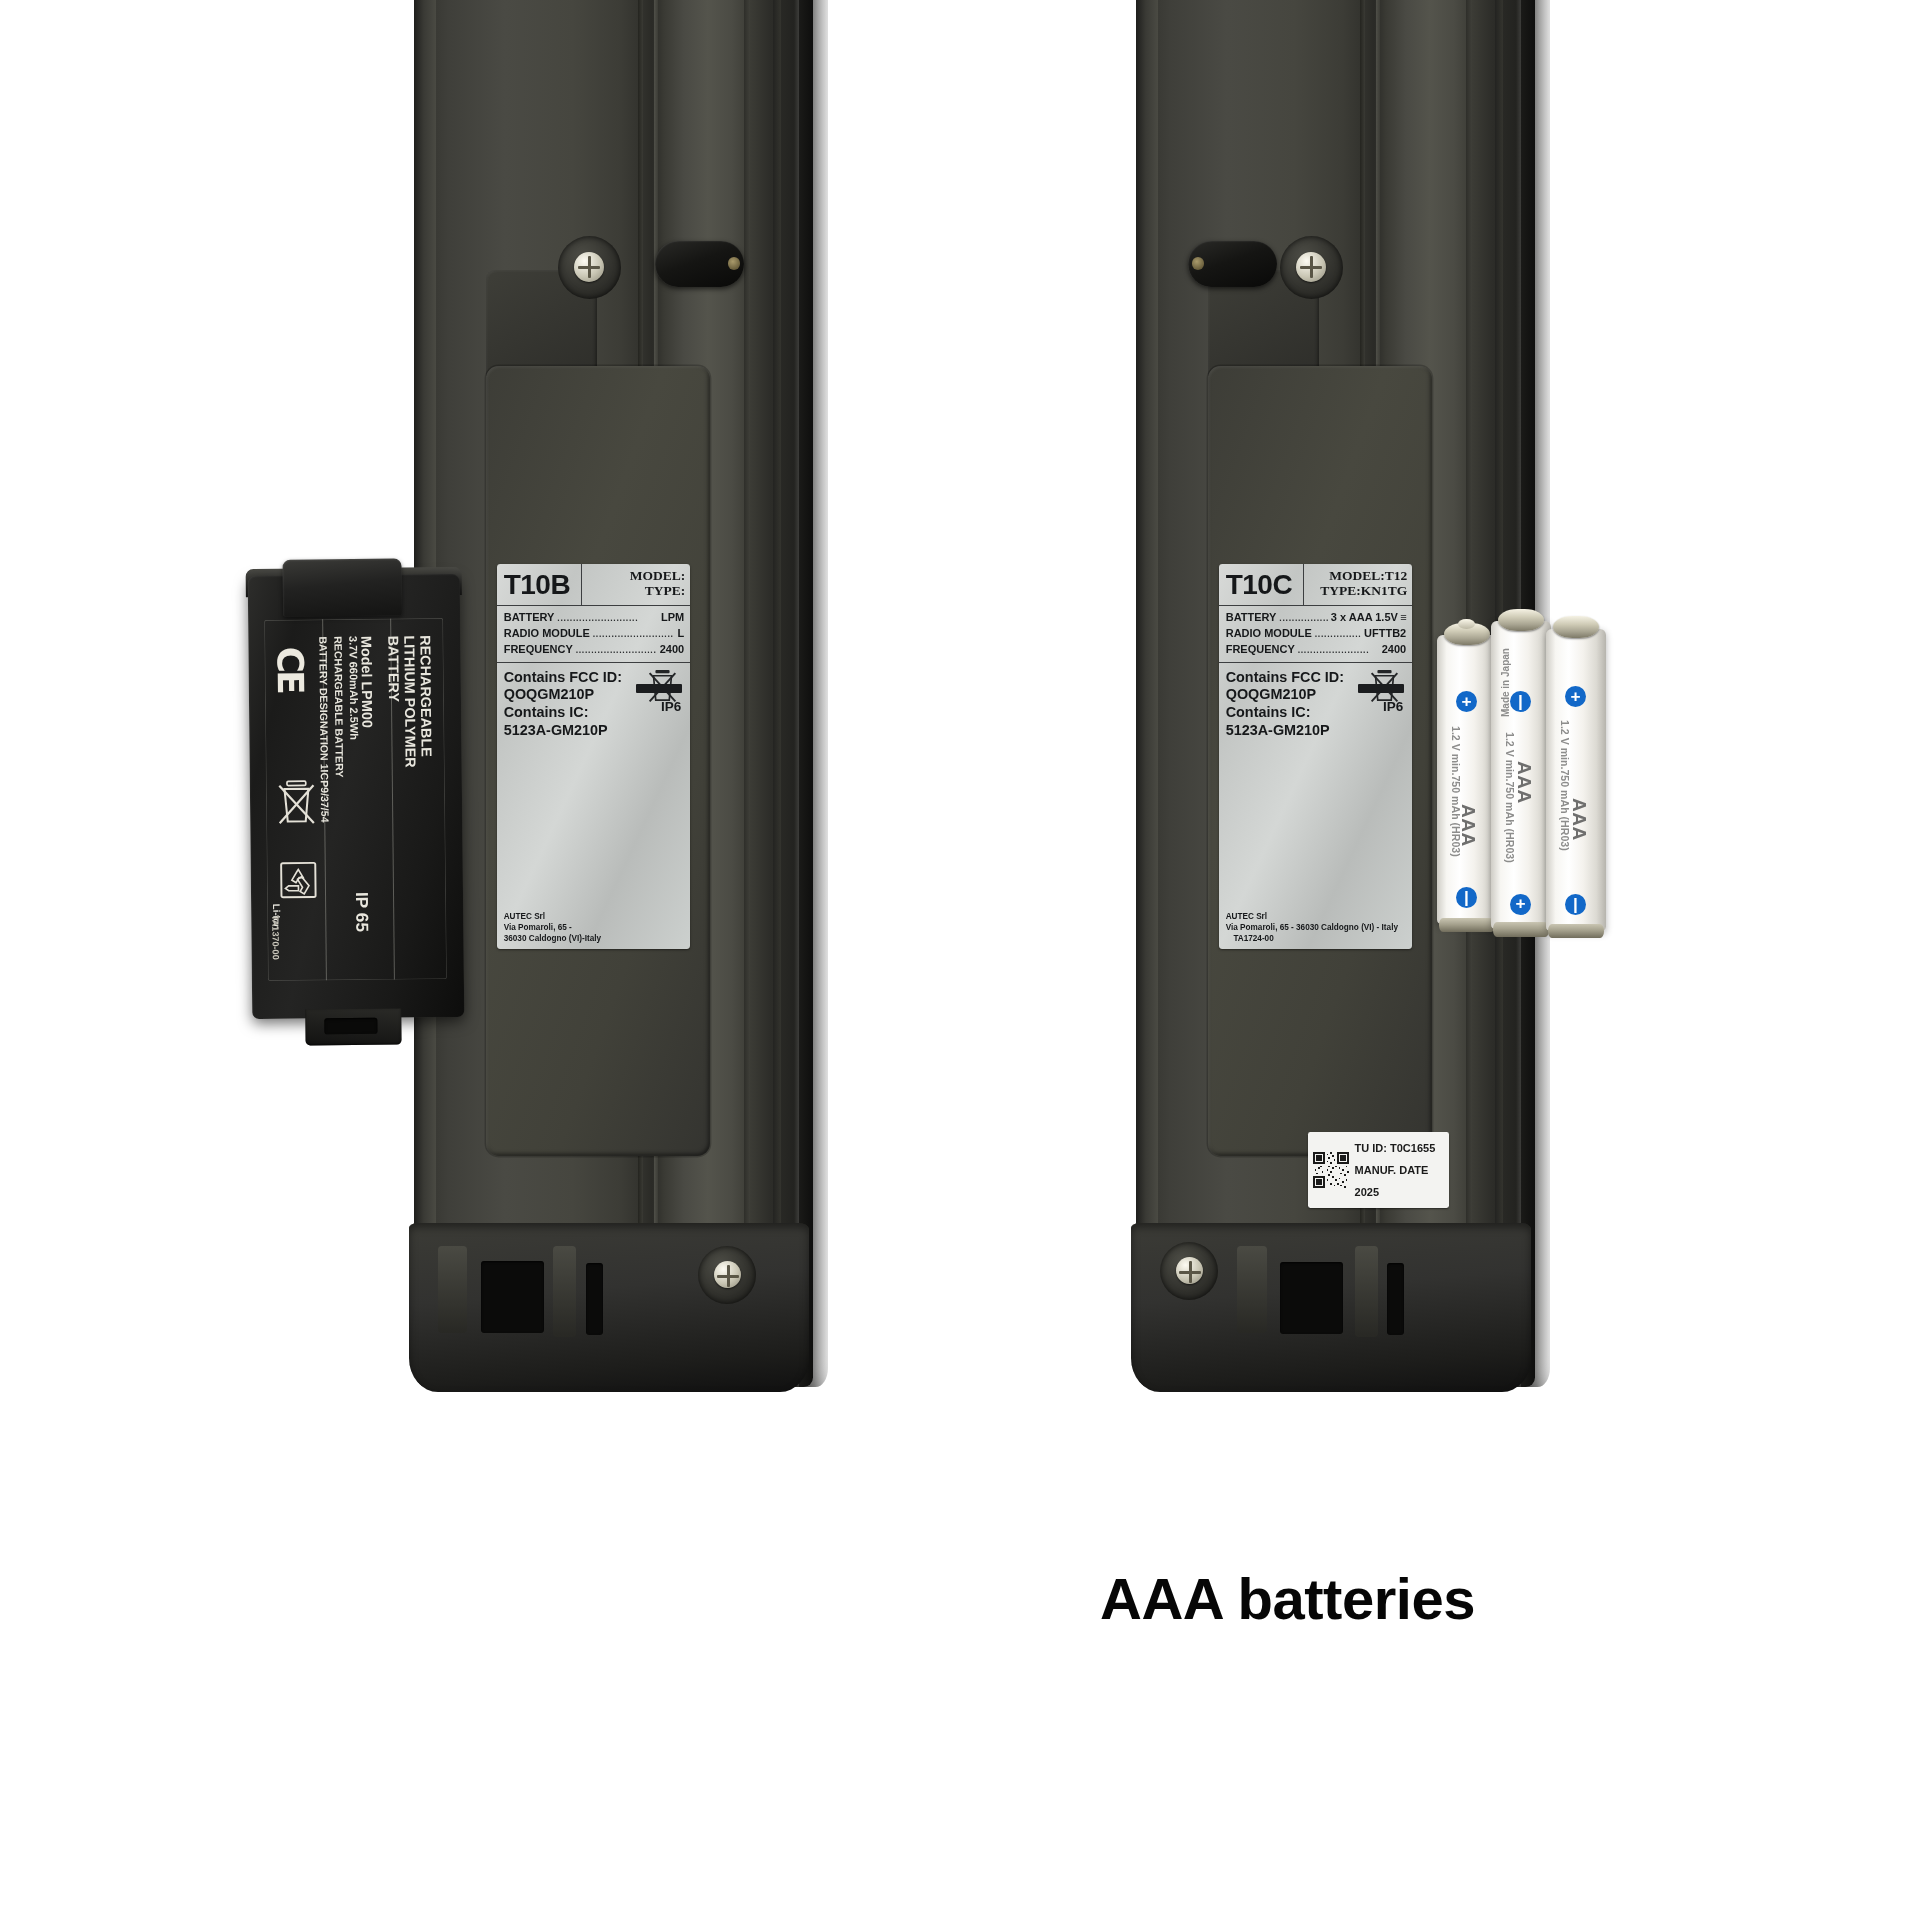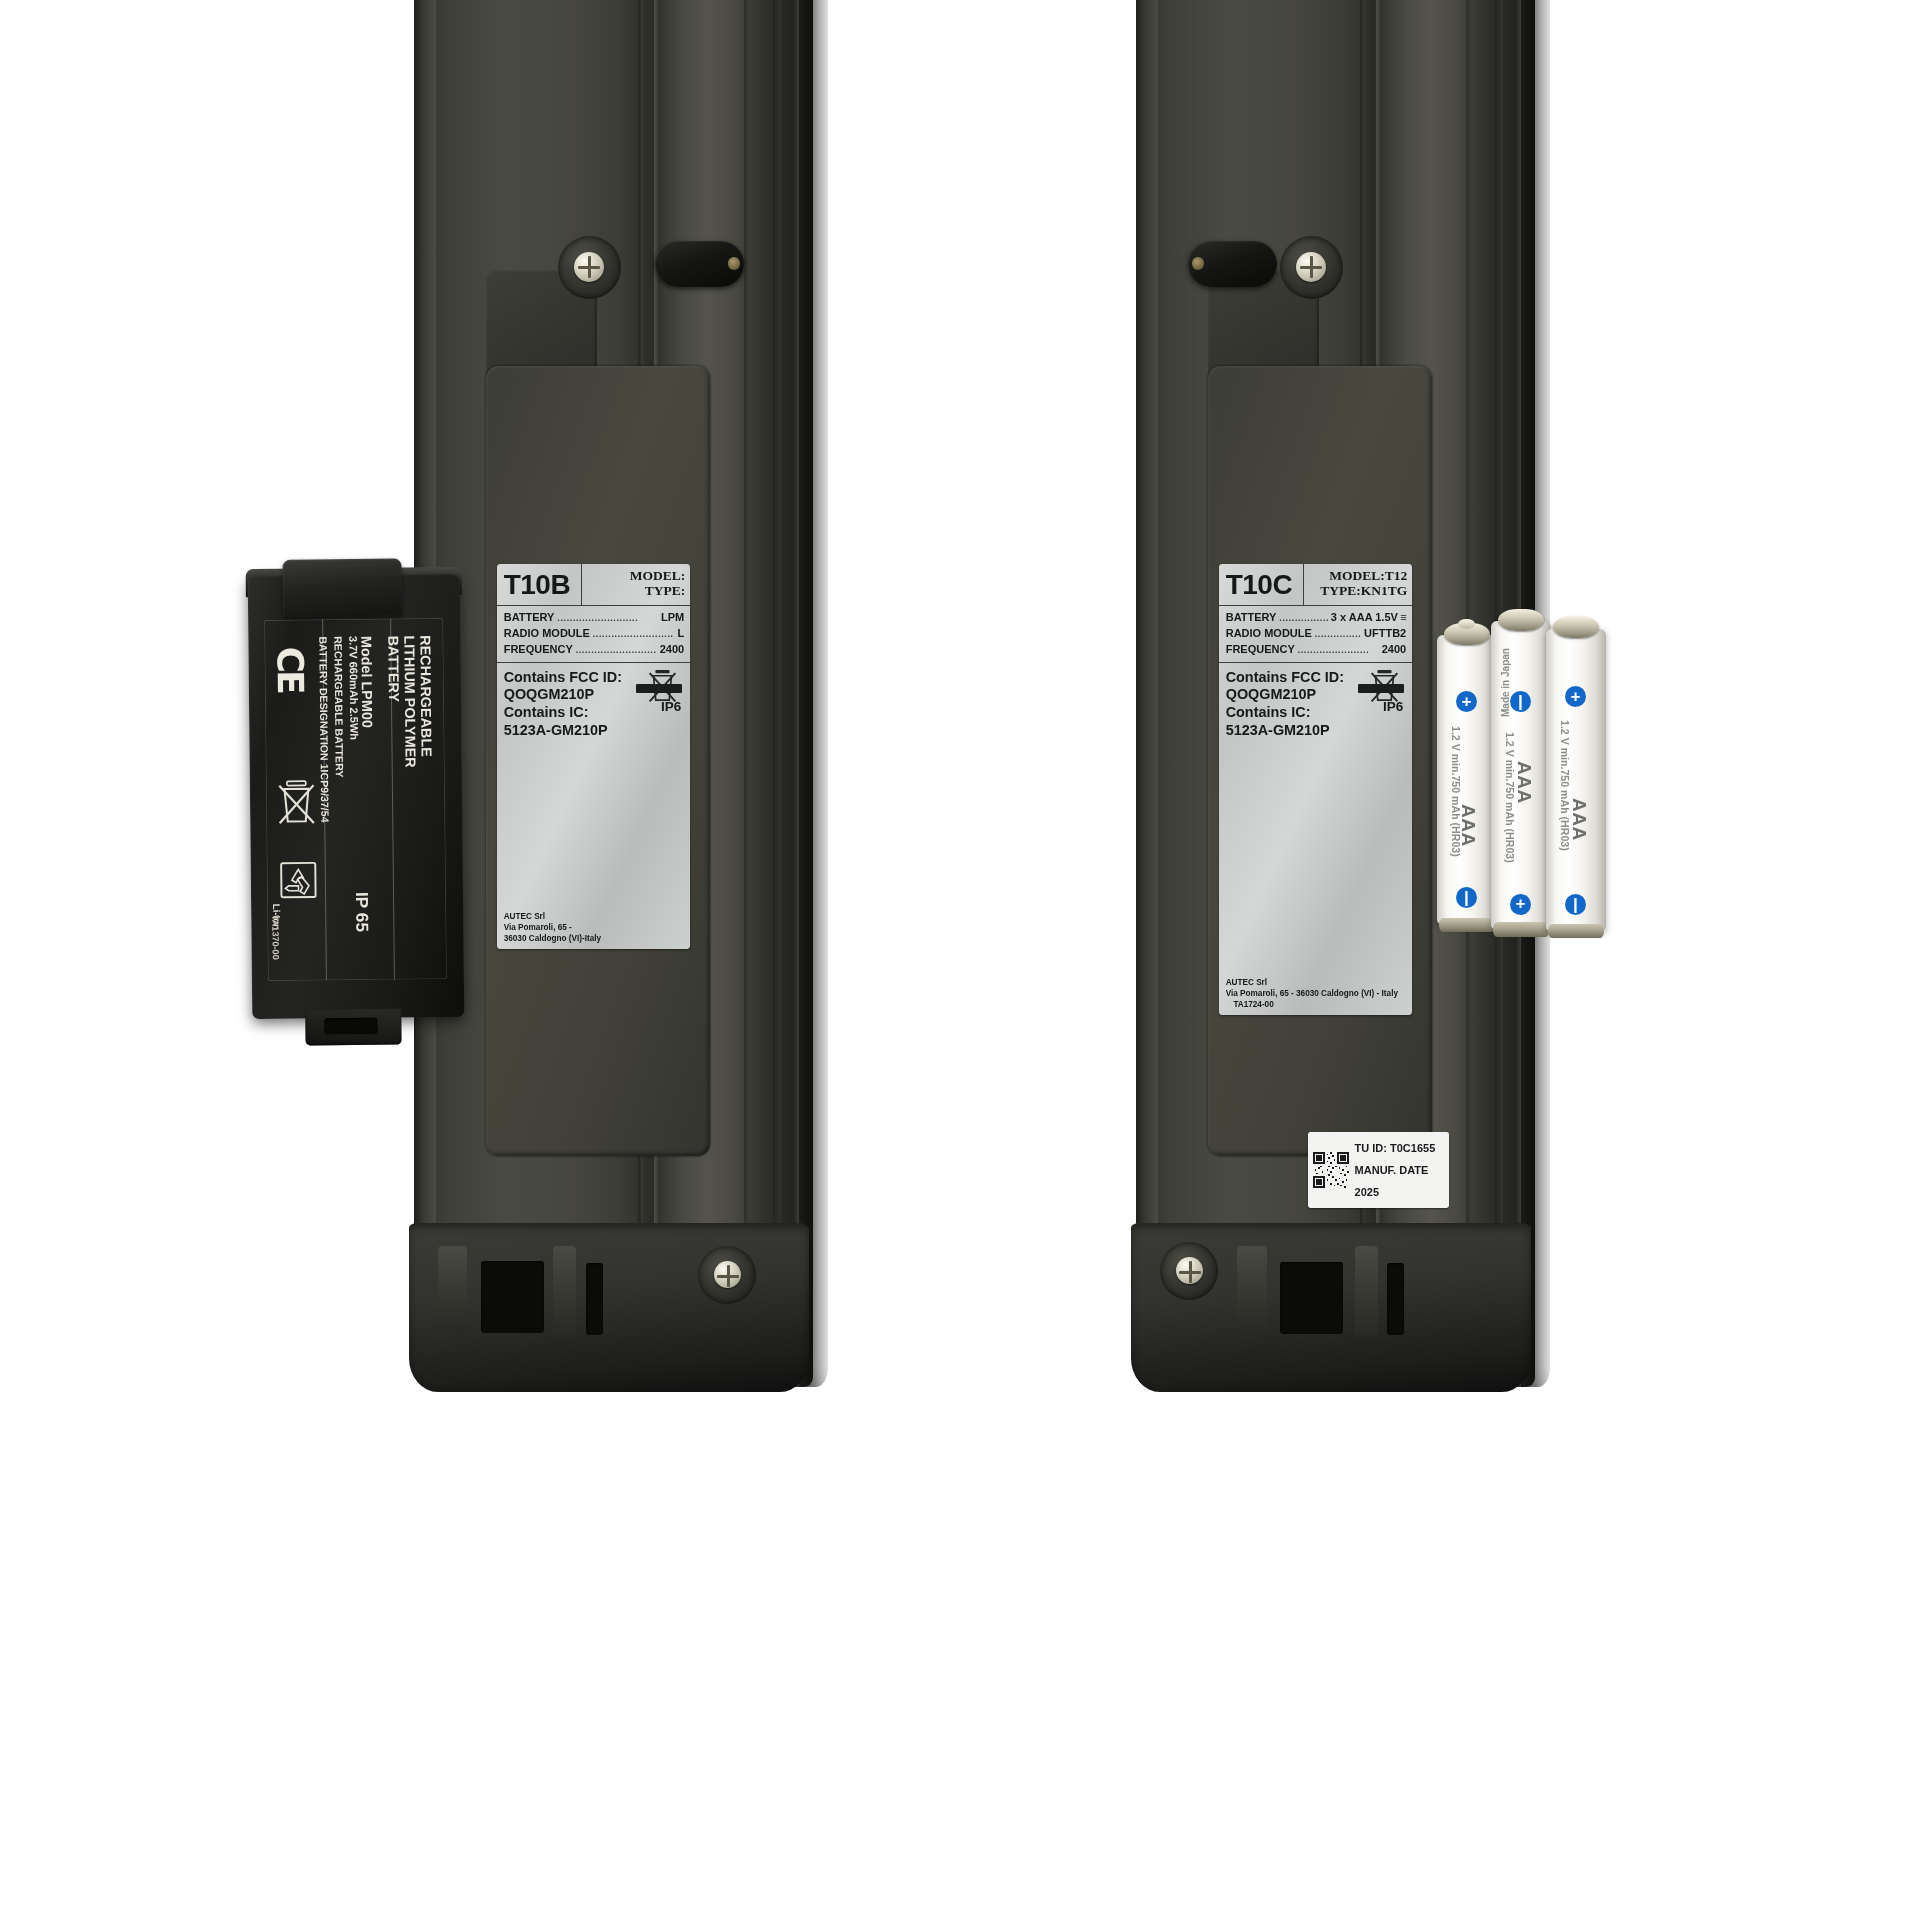--- a/index.html
+++ b/index.html
@@ -369,21 +369,21 @@
     <div class="hatch"></div>
 
     <div class="screw-boss" style="left:144px;top:303px;">
       <div class="screw"></div>
     </div>
 
     <div class="pill" style="left:52px;top:308px;">
       <div class="pill-dot" style="right:auto;left:3.9px;"></div>
     </div>
 
-    <div class="spec-label" style="left:83px;top:631px;width:193px;height:451px;">
+    <div class="spec-label" style="left:83px;top:631px;width:193px;height:385px;">
       <div class="lbl-row1">
         <div class="lbl-code">T10C</div>
         <div class="lbl-mt">
           <div class="kv">
               <span>MODEL:</span>
               <b>T12</b>
             </div>
           <div class="kv">
               <span>TYPE:</span>
               <b>KN1TG</b>
@@ -530,16 +530,17 @@
       <div class="aaa-base"></div>
       <div class="aaa-sym" style="left:19px;top:57px;">+</div>
       <div class="aaa-sym" style="left:19px;bottom:15.4px;">|</div>
       <div class="aaa-vt" style="left:25px;top:91px;font-size:10.6px;transform:rotate(90deg);">1.2 V  min.750 mAh (HR03)</div>
       <div class="aaa-vt big" style="left:44px;top:169px;font-size:19px;letter-spacing:0.5px;transform:rotate(90deg);">AAA</div>
     </div>
   </div>
 
 
   <div class="caption cap-right">
+    <div>AAA batteries</div>
   </div>
 
 </div>
 
 
 </body></html>

